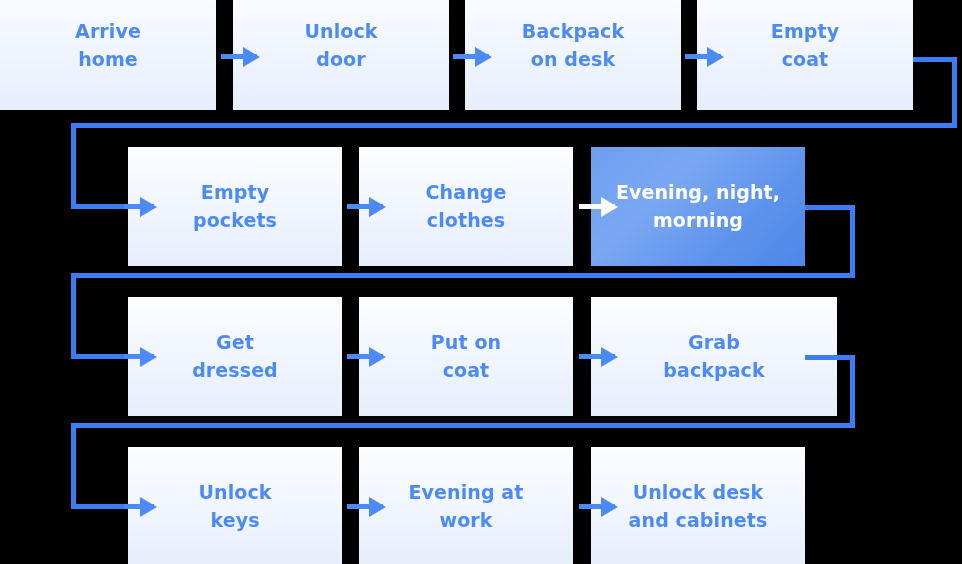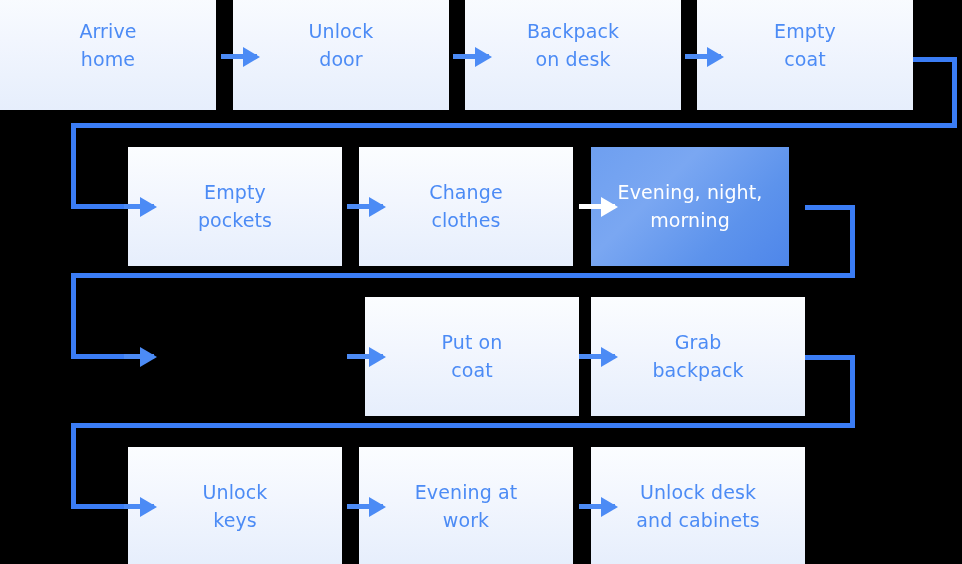--- a/index.html
+++ b/index.html
@@ -23,21 +23,21 @@
     box-sizing: border-box;
     display: flex;
     align-items: center;
     justify-content: center;
     text-align: center;
     background: linear-gradient(180deg, #fbfdff 0%, #f2f6fe 45%, #e6eefc 100%);
     padding: 0 10px;
   }
   .node .label {
     font-size: 19px;
-    font-weight: 400;
+    font-weight: 700;
     line-height: 1.45;
     letter-spacing: 0.1px;
     color: #4c8bf5;
     white-space: pre-line;
   }
   .node.highlight {
     background: linear-gradient(135deg, #6e9ff0 0%, #7aa7f2 35%, #5d93ec 70%, #4e86ea 100%);
   }
   .node.highlight .label {
     color: #ffffff;
@@ -113,40 +113,44 @@
   <div class="seg-h" style="left:71px; top:204px; width:62px;"></div>
 
   <div class="node" style="left:359px; top:147px; width:214px; height:119px;">
     <span class="label">Change
 clothes</span>
   </div>
   <div class="node" style="left:128px; top:147px; width:214px; height:119px;">
     <span class="label">Empty
 pockets</span>
   </div>
-  <div class="node highlight" style="left:591px; top:147px; width:198px; height:119px;">
+  <div class="node highlight" style="left:591px; top:147px; width:214px; height:119px;">
     <span class="label">Evening, night,
 morning</span>
   </div>
 
   <div class="arrow" style="left:124px; top:204px; width:30px;"></div>
   <div class="arrow" style="left:347px; top:204px; width:36px;"></div>
   <div class="arrow white" style="left:579px; top:204px; width:36px;"></div>
 
   <div class="seg-h" style="left:805px; top:205px; width:50px;"></div>
   <div class="seg-v" style="left:850px; top:205px; height:73px;"></div>
   <div class="seg-h" style="left:71px; top:273px; width:784px;"></div>
   <div class="seg-v" style="left:71px; top:273px; height:86px;"></div>
   <div class="seg-h" style="left:71px; top:354px; width:62px;"></div>
 
-  <div class="node" style="left:359px; top:297px; width:214px; height:119px;margin-left:6px;">
+  <div class="node" style="left:128px; top:297px; width:214px; height:119px;">
+    <span class="label">Get
+dressed</span>
+  </div>
+  <div class="node" style="left:359px; top:297px; width:214px; height:119px;">
     <span class="label">Put on
 coat</span>
   </div>
-  <div class="node" style="left:591px; top:297px; width:214px; height:119px;">
+  <div class="node" style="left:591px; top:297px; width:246px; height:119px;">
     <span class="label">Grab
 backpack</span>
   </div>
 
   <div class="arrow" style="left:124px; top:354px; width:30px;"></div>
   <div class="arrow" style="left:347px; top:354px; width:36px;"></div>
   <div class="arrow" style="left:579px; top:354px; width:36px;"></div>
 
   <div class="seg-h" style="left:805px; top:355px; width:50px;"></div>
   <div class="seg-v" style="left:850px; top:355px; height:73px;"></div>

